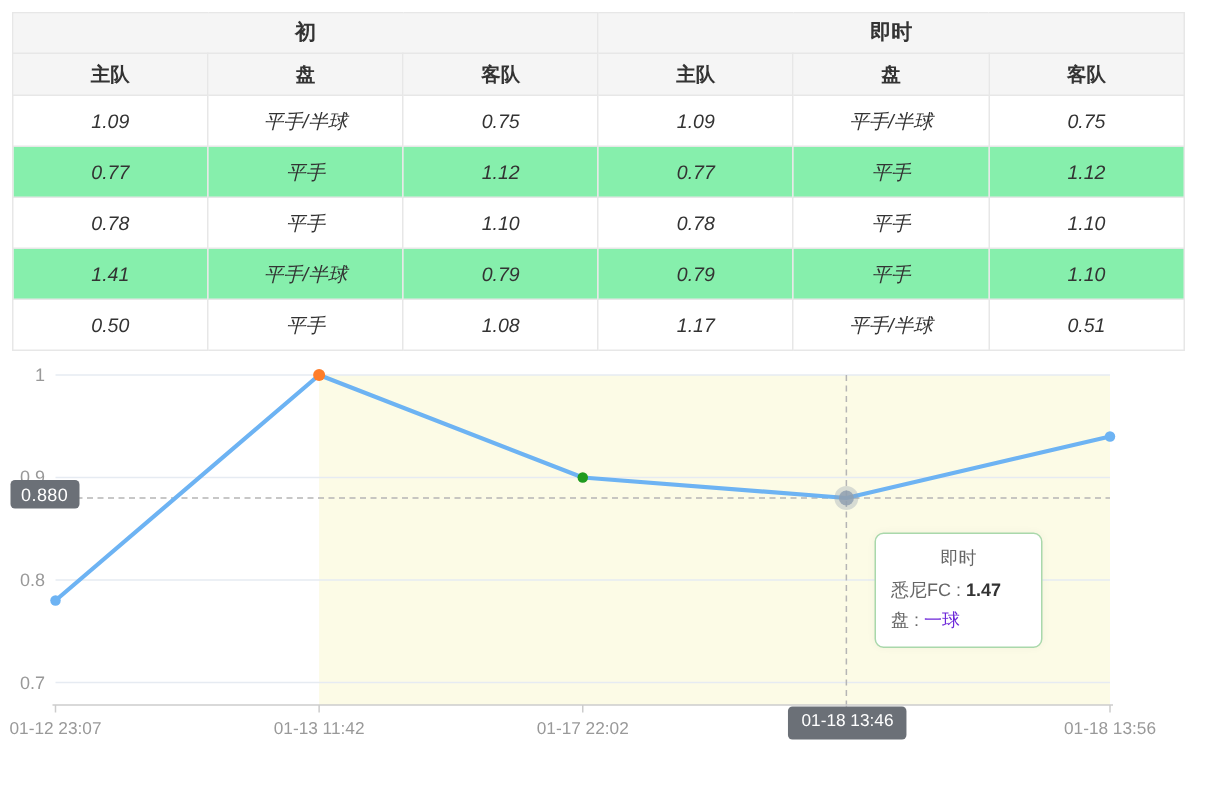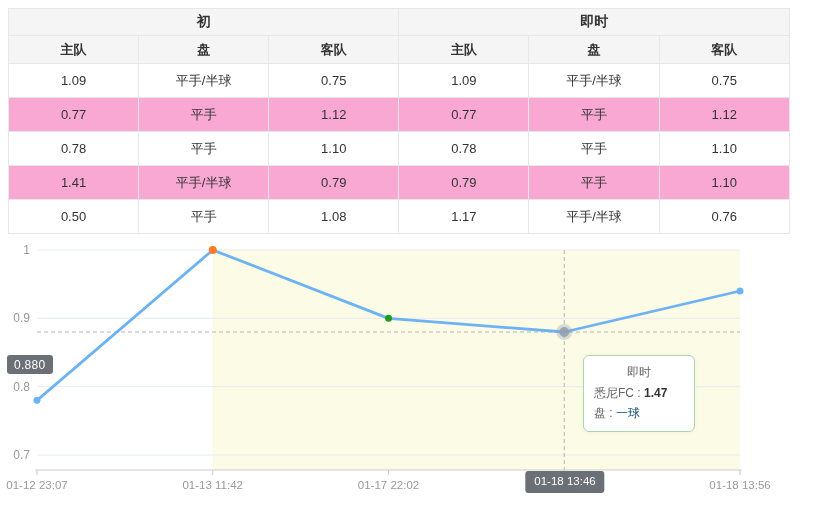--- a/index.html
+++ b/index.html
@@ -7,47 +7,47 @@
   .stage { position:relative; width:818px; height:527px; background:#fff; overflow:hidden; }
 
   
   .odds-table { position:absolute; top:8px; left:8px; width:782px; border-collapse:collapse; table-layout:fixed; }
   .odds-table th, .odds-table td {
     border:1px solid #e7e7e7; text-align:center; color:#333; font-size:13px;
   }
   .odds-table thead th { background:#f5f5f5; font-weight:bold; }
   .odds-table .group-row th { height:27px; font-size:14px; }
   .odds-table .col-row th { height:28px; }
-  .odds-table tbody td { height:34px; background:#fff; }
-  .odds-table tbody tr.alt td { background:#f9a8d4; }
+  .odds-table tbody td { height:34px; background:#fff;font-style:italic; }
+  .odds-table tbody tr.alt td { background:#86efac; }
 
   
   .chart-wrap { position:absolute; left:0; top:240px; width:818px; height:287px; }
   .chart-wrap svg { display:block; }
 
   .y-badge {
     position:absolute; left:7px; top:320px; background:#6b7077; color:#fff;
     font-size:12px; padding:4px 7px 3px; border-radius:3px; line-height:1;
-    letter-spacing:.3px; z-index:4;margin-top:35px;
+    letter-spacing:.3px; z-index:4;
   }
   .x-badge {
     position:absolute; left:565px; top:471px; transform:translateX(-50%);
     background:#6b7077; color:#fff; font-size:11.5px; padding:5px 9px;
     border-radius:3px; line-height:1; white-space:nowrap; z-index:4;
   }
 
   .chart-tooltip {
     position:absolute; left:583px; top:355px; min-width:112px;
     background:#fff; border:1px solid #a9d8ab; border-radius:6px;
     padding:7px 10px 8px; font-size:12px; color:#666; line-height:1.65;
     white-space:nowrap; z-index:5; box-shadow:0 0 6px rgba(0,0,0,0.04);
   }
   .chart-tooltip .tt-title { text-align:center; margin-bottom:1px; }
   .chart-tooltip .tt-val { color:#333; font-weight:bold; }
-  .chart-tooltip .tt-val.plain { color:#0c4a6e; font-weight:normal; }
+  .chart-tooltip .tt-val.plain { color:#6d28d9; font-weight:normal; }
 </style>
 </head>
 <body>
 
 <div class="stage">
 
   <table class="odds-table">
     <colgroup>
       <col style="width:16.66%">
         <col style="width:16.66%">
@@ -102,21 +102,21 @@
           <td>0.79</td>
           <td>平手</td>
           <td>1.10</td>
         </tr>
         <tr>
           <td>0.50</td>
           <td>平手</td>
           <td>1.08</td>
           <td>1.17</td>
           <td>平手/半球</td>
-          <td>0.76</td>
+          <td>0.51</td>
         </tr>
       </tbody>
   </table>
 
   <div class="chart-wrap">
     <svg id="chart-svg" width="818" height="287" xmlns="http://www.w3.org/2000/svg">
         <rect x="212.75" y="10" width="527.25" height="220" fill="#fcfbe6"></rect>
         <line x1="37" y1="10" x2="740" y2="10" stroke="#e6ebf2" stroke-width="1"></line>
         <text x="30" y="14" text-anchor="end" font-size="12" fill="#999999">1</text>
         <line x1="37" y1="78.33333333333331" x2="740" y2="78.33333333333331" stroke="#e6ebf2" stroke-width="1"></line>

